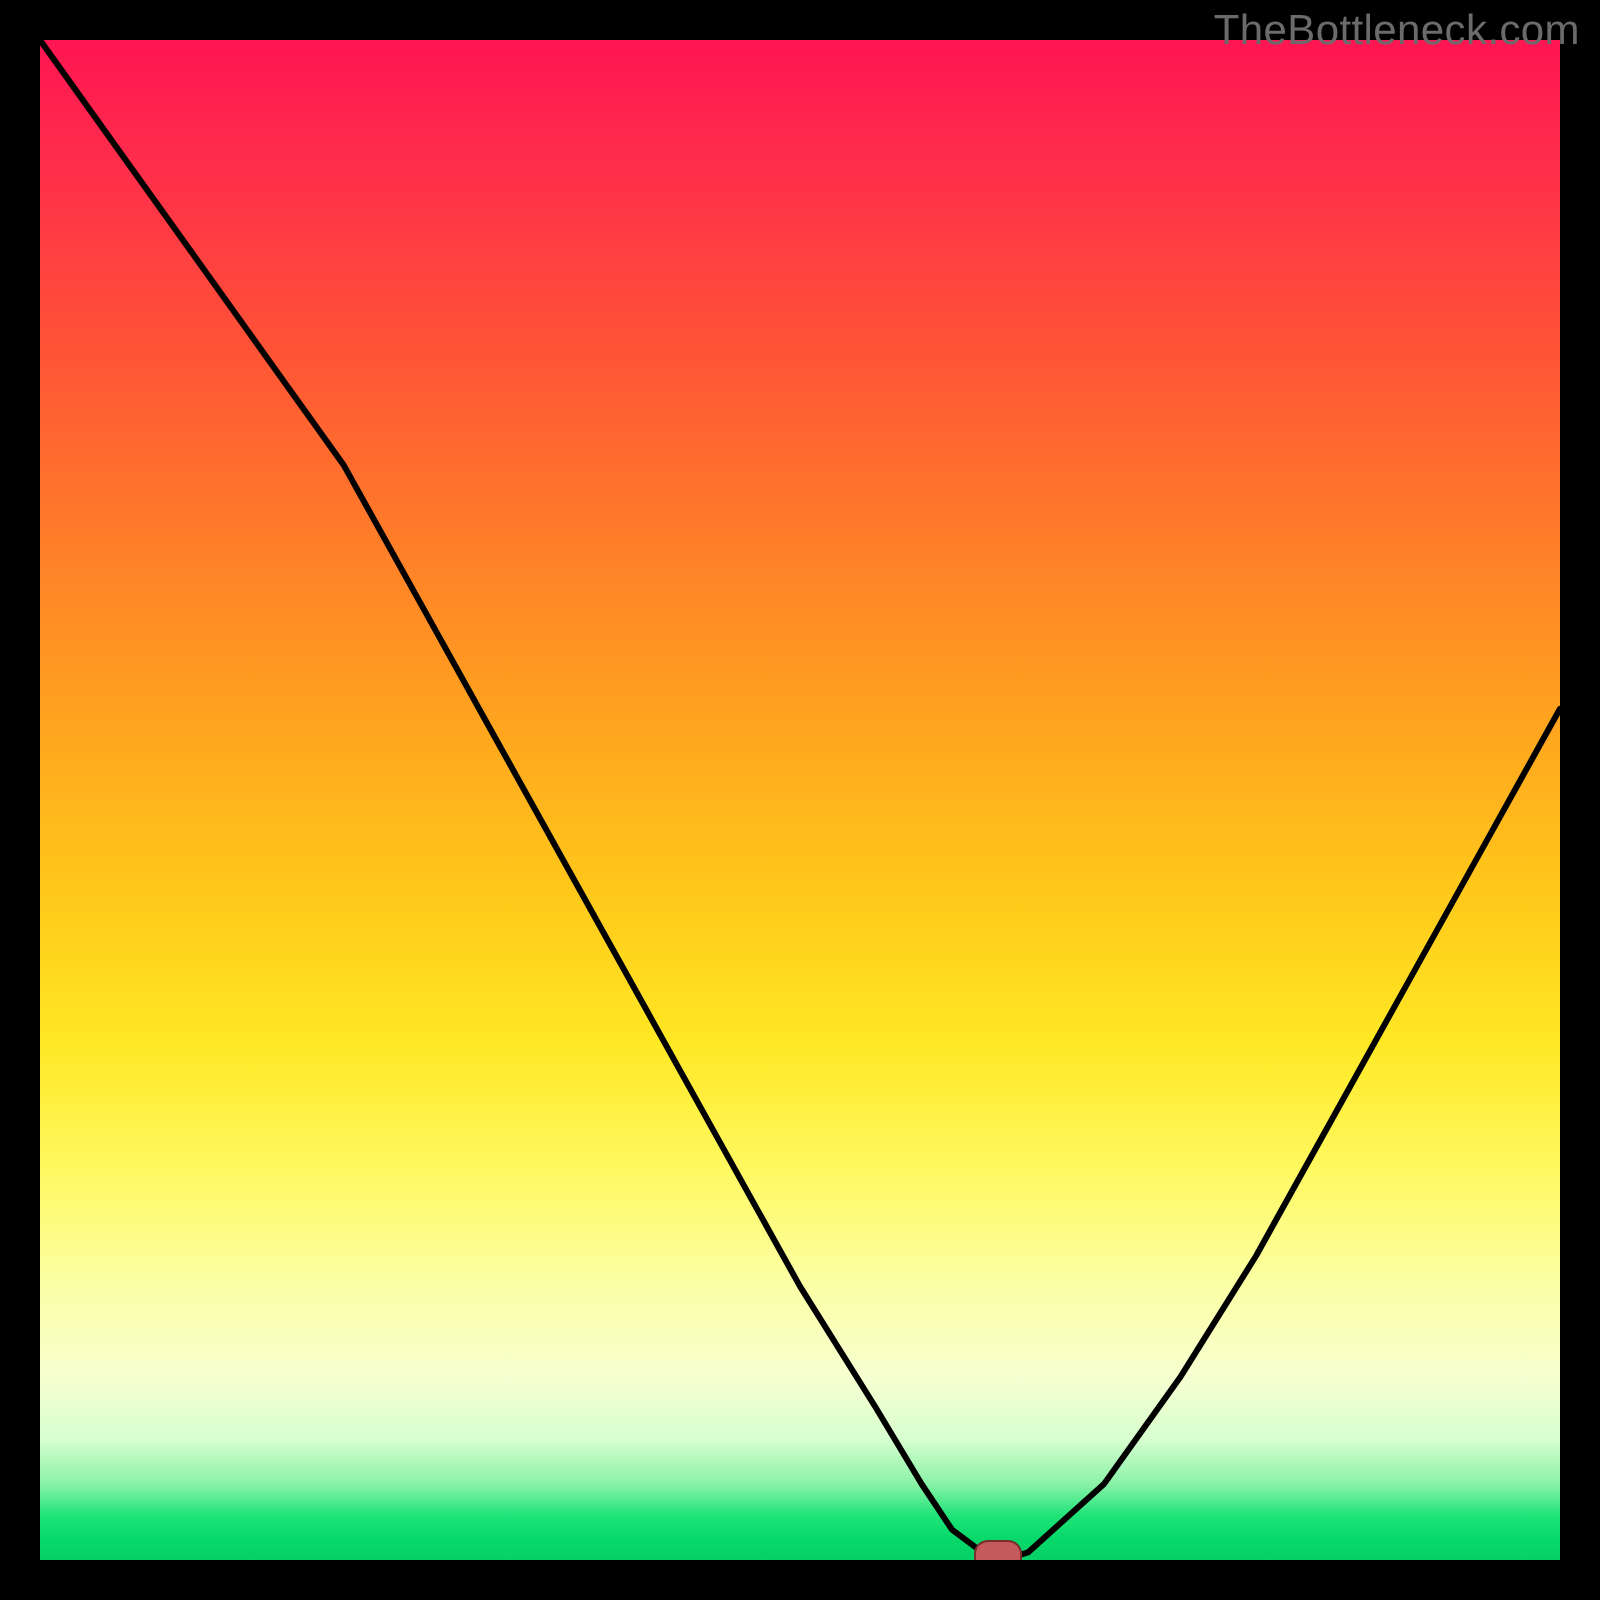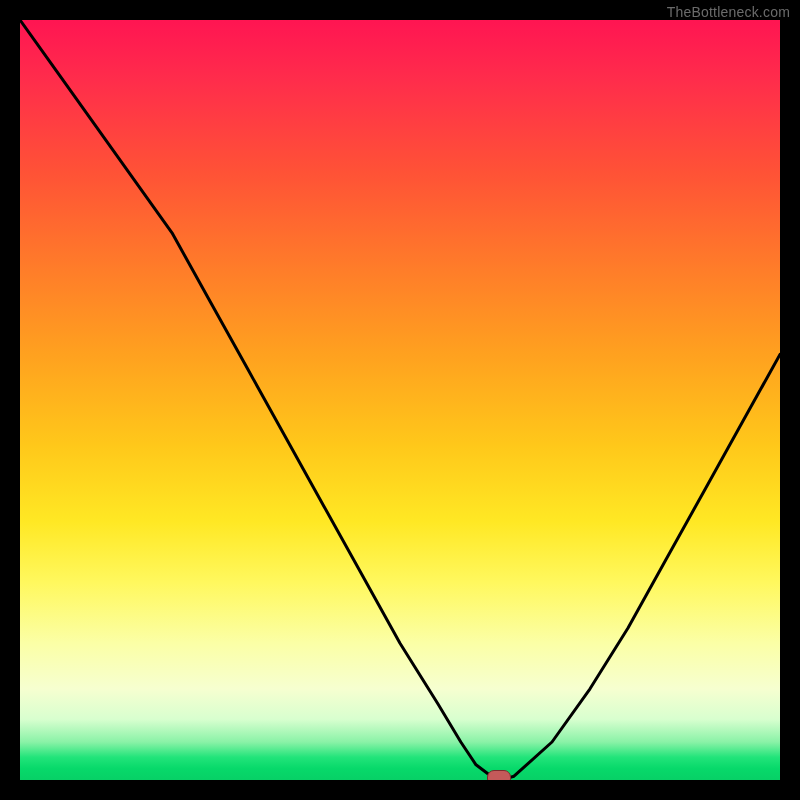--- a/index.html
+++ b/index.html
@@ -15,21 +15,21 @@
     position: relative;
     width: 800px;
     height: 800px;
     background: #000;
   }
   .watermark {
     position: absolute;
     top: 4px;
     right: 10px;
     color: #6b6b6b;
-    font-size: 14px;
+    font-size: 21px;
     font-weight: 400;
     letter-spacing: 0.2px;
     z-index: 50;
   }
   .plot-area {
     position: absolute;
     left: 20px;
     top: 20px;
     width: 760px;
     height: 760px;

